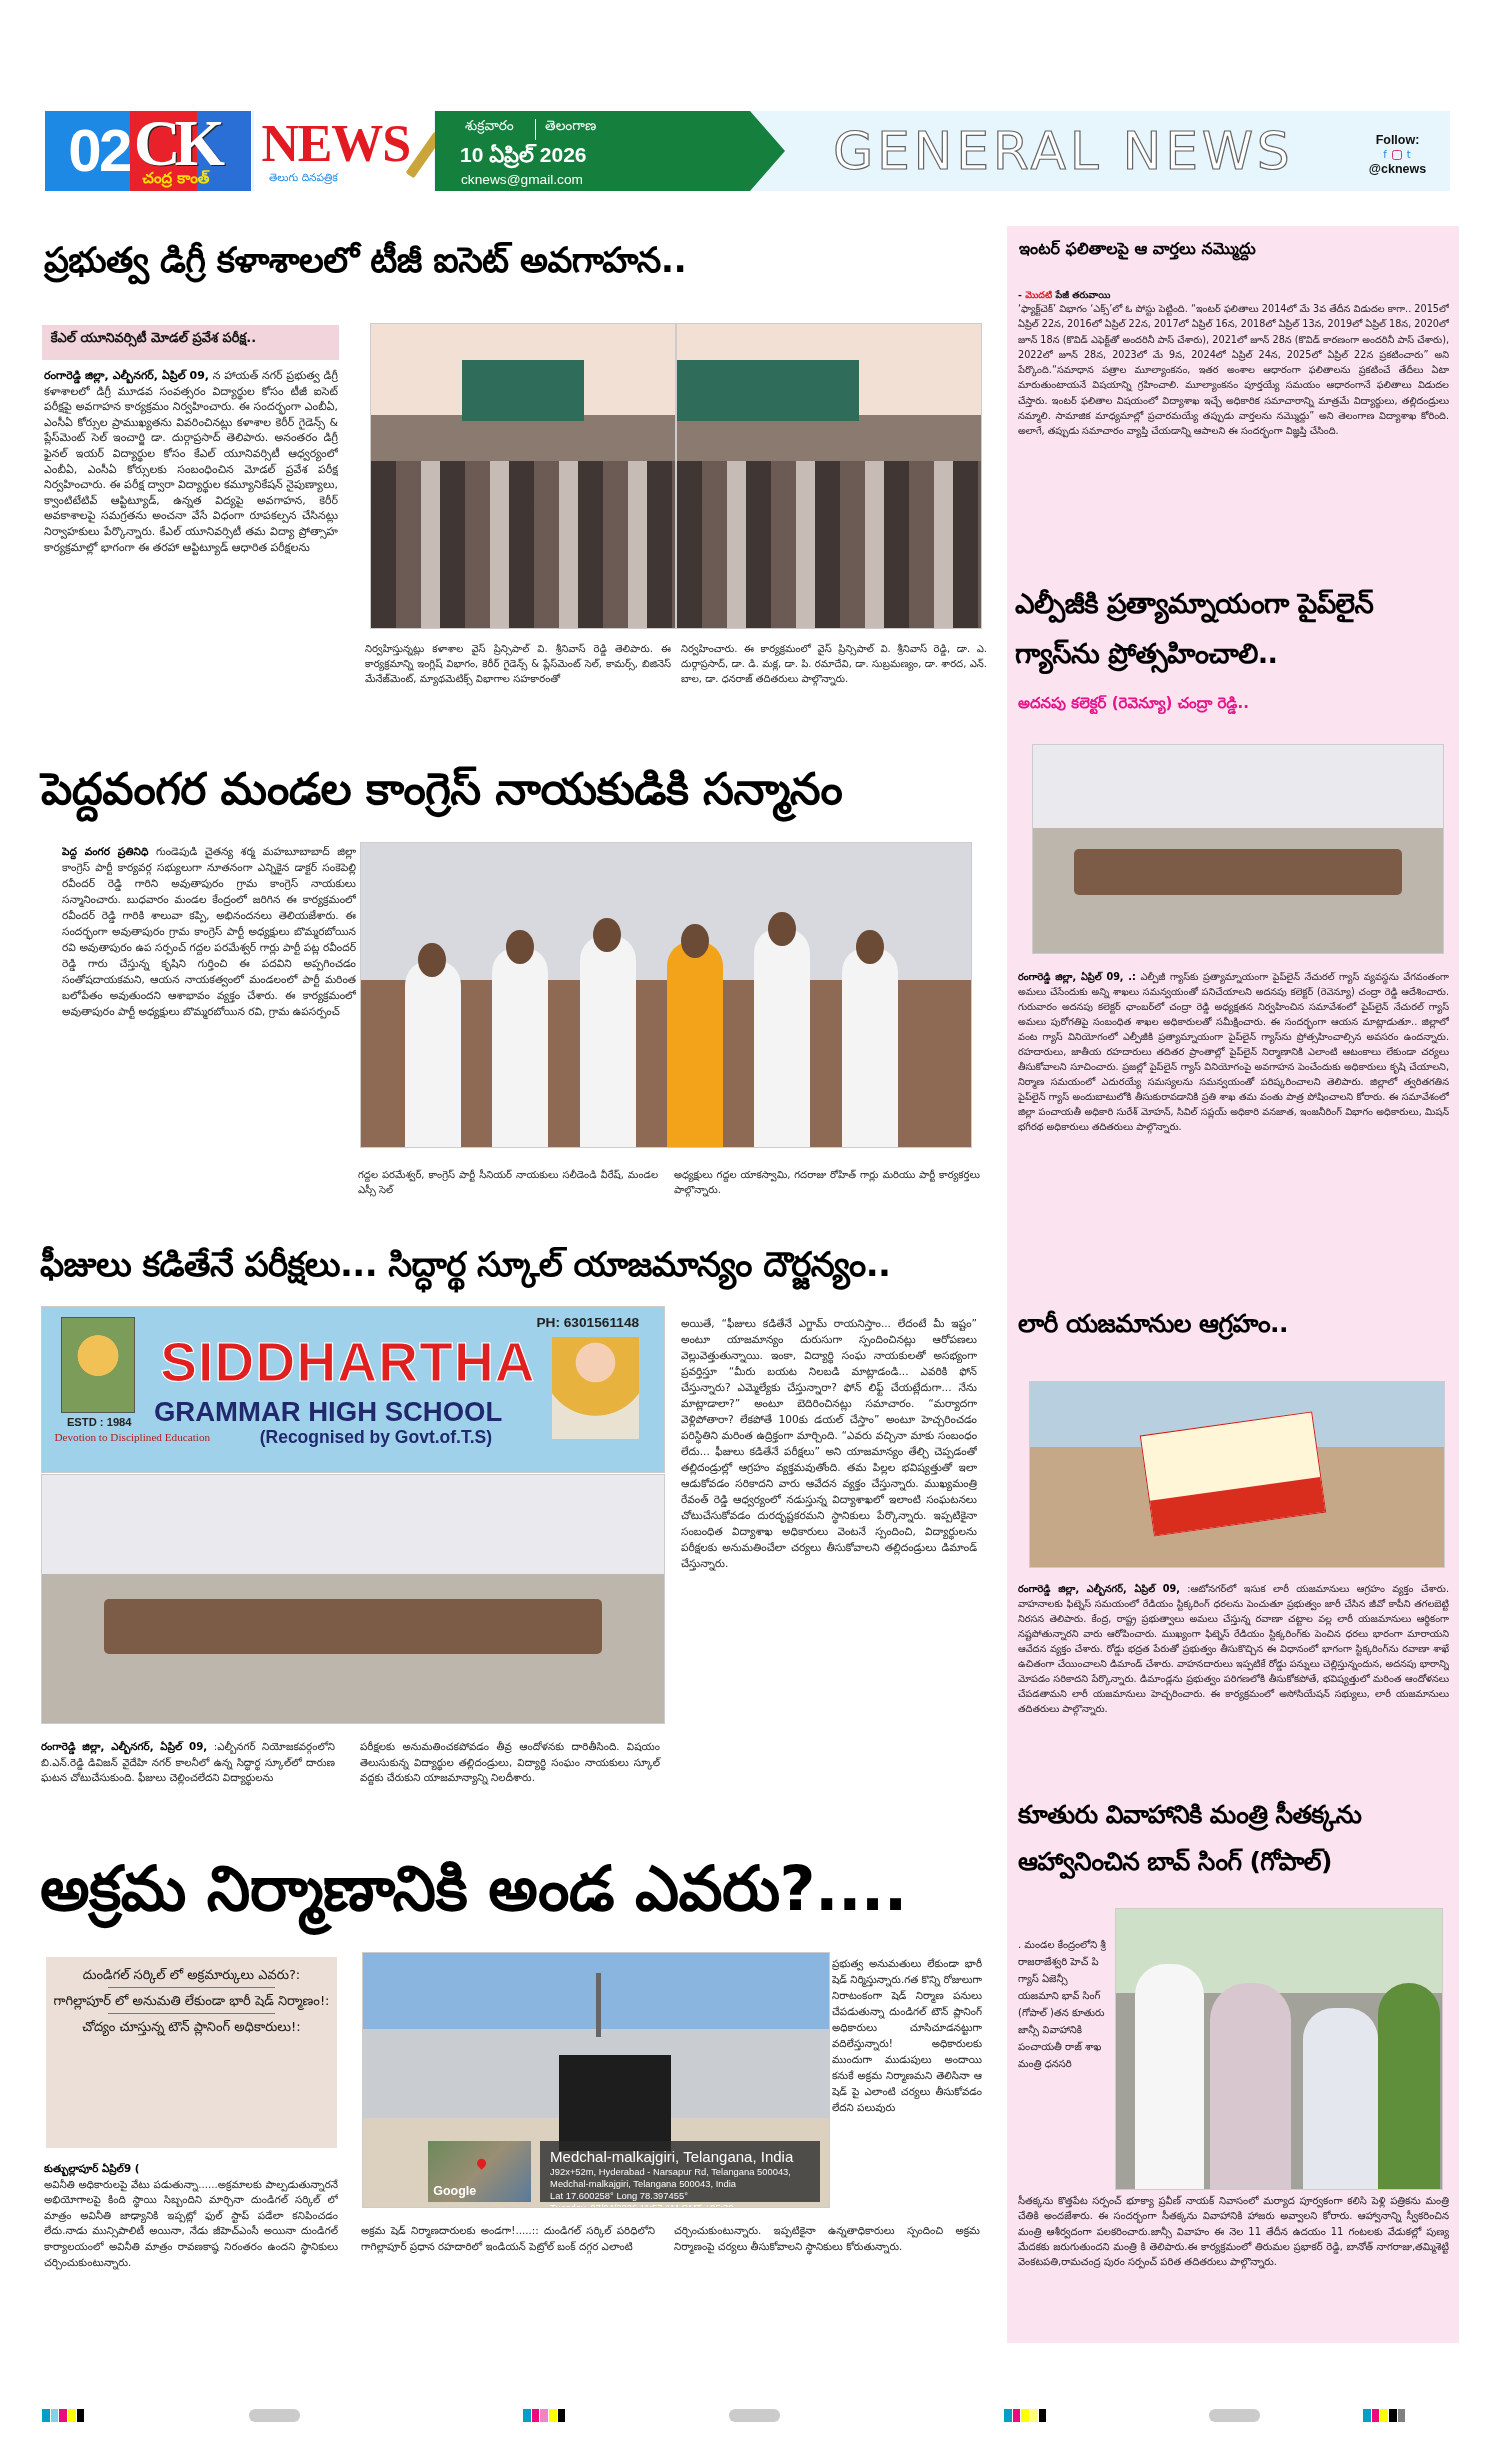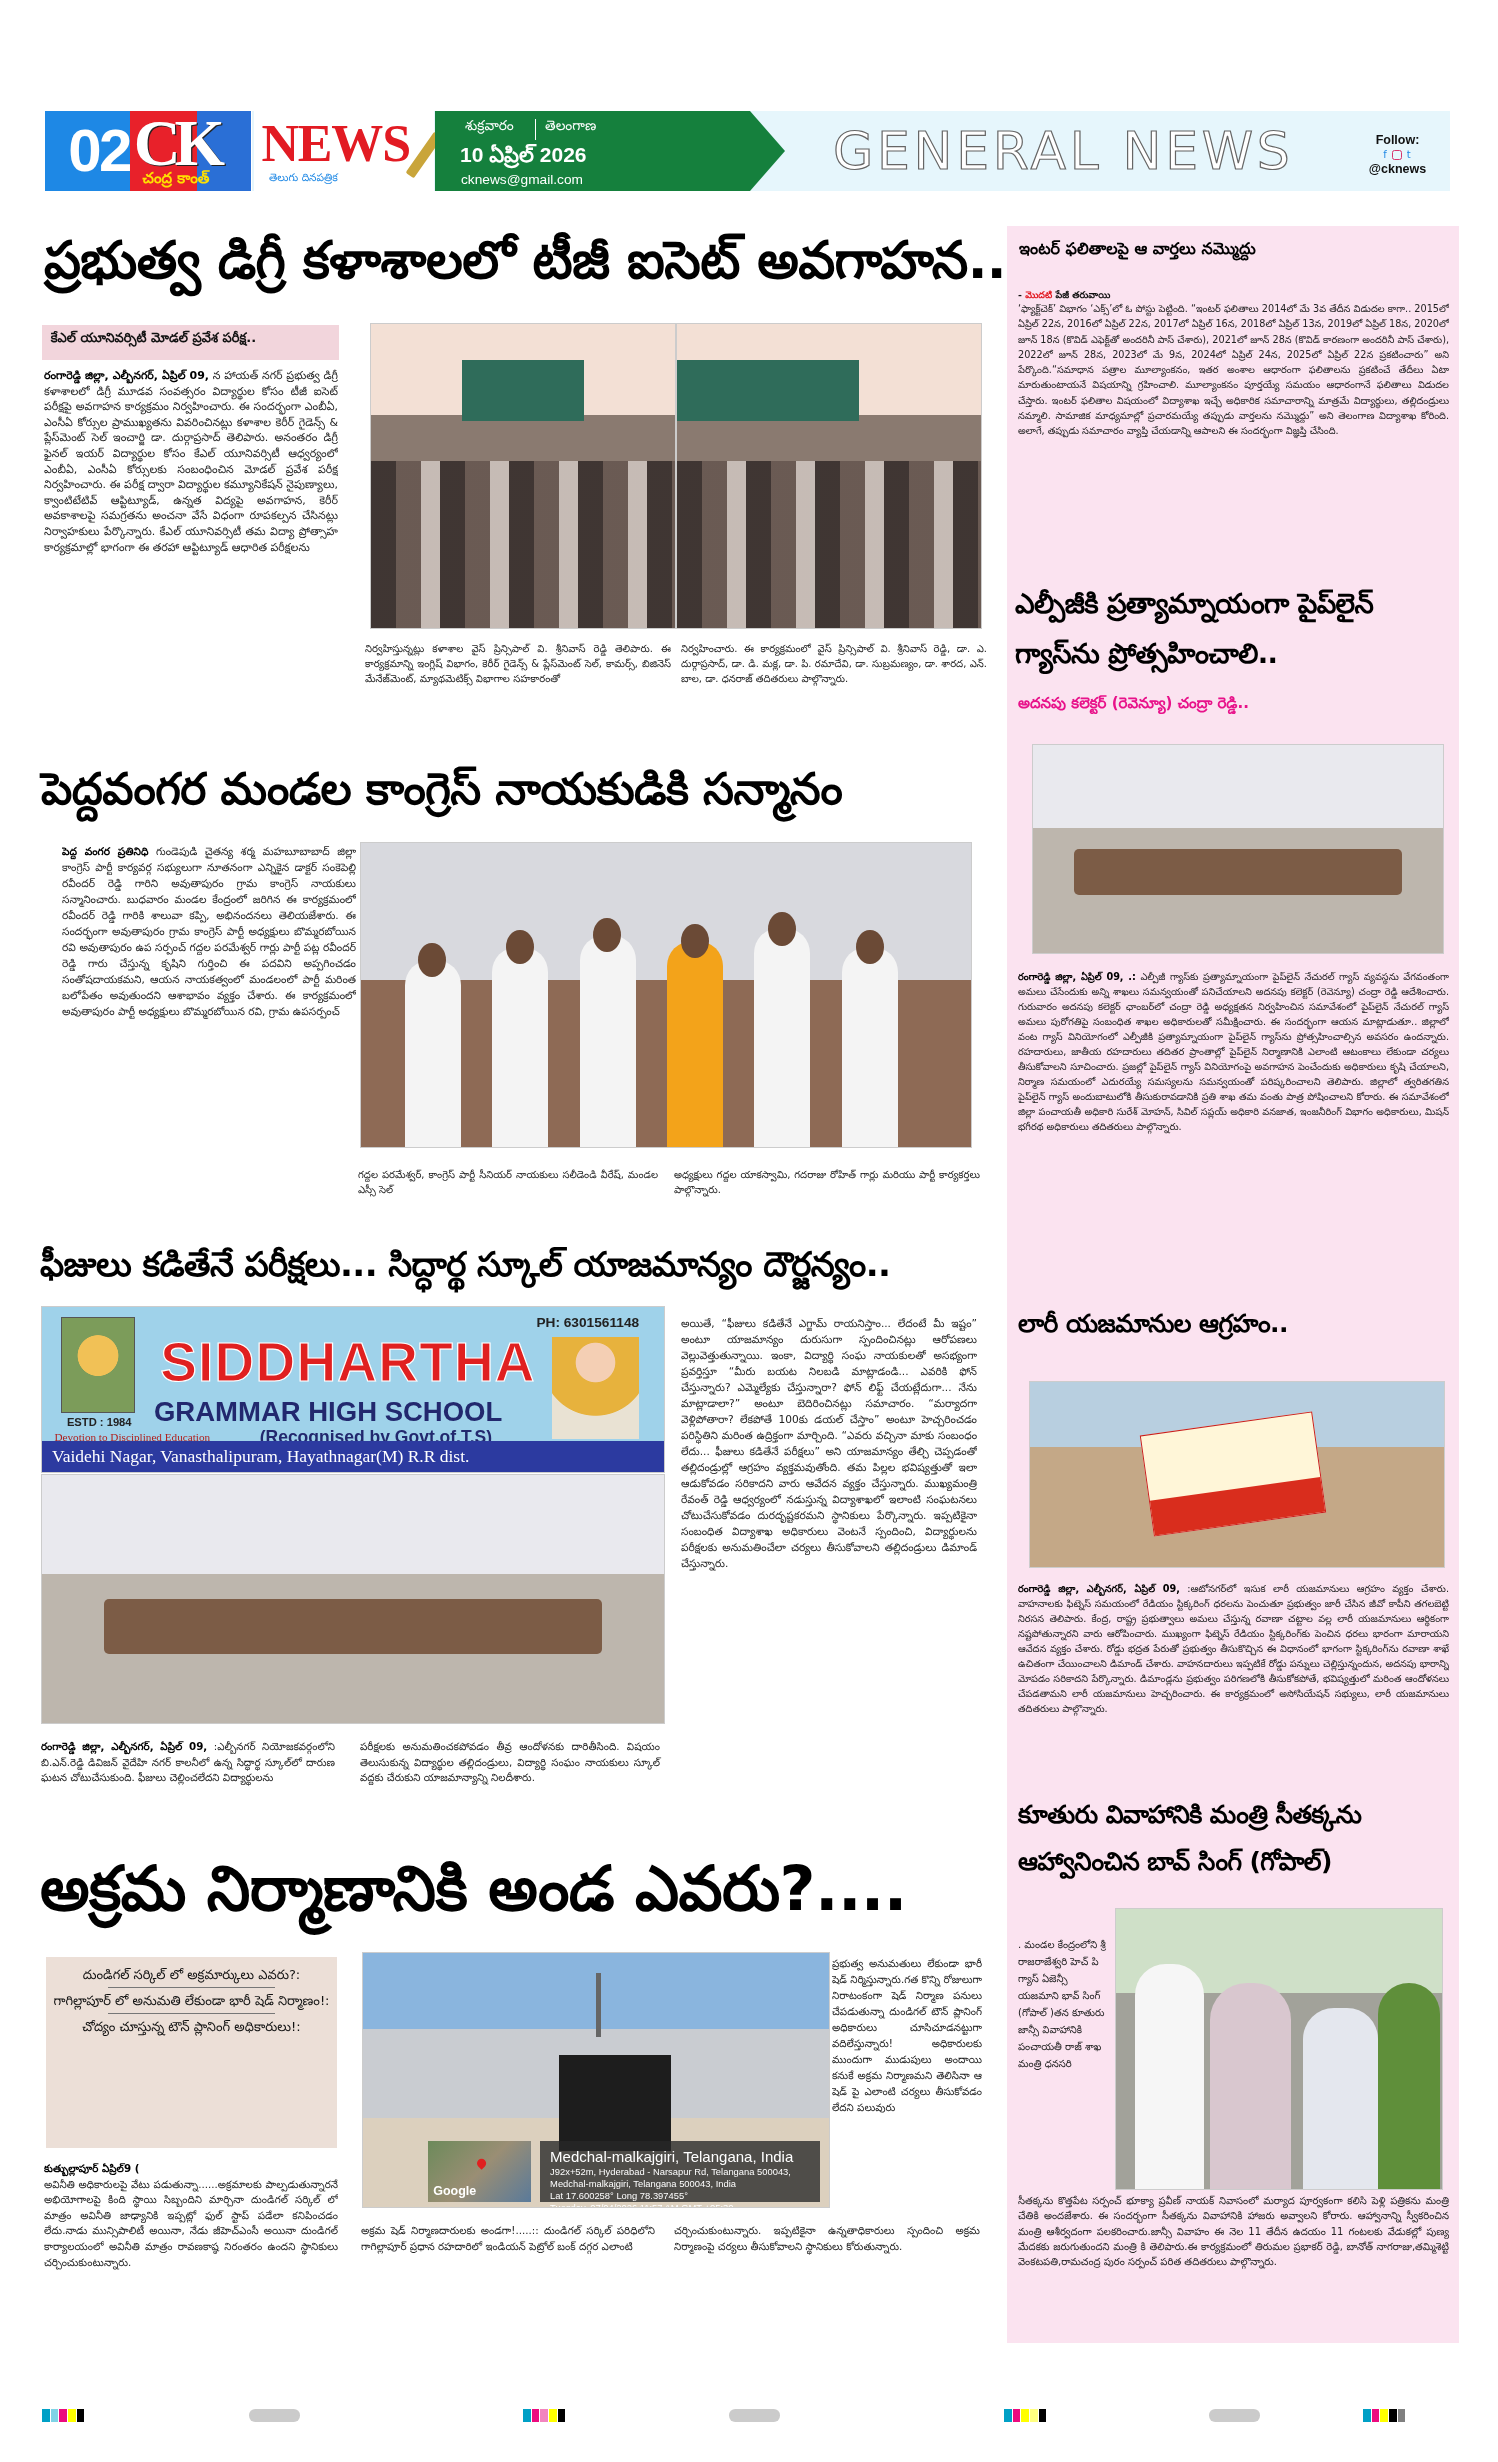--- a/index.html
+++ b/index.html
@@ -120,21 +120,21 @@
     <div class="lbl">Follow:</div>
     <div class="icons">
       <span>f</span>
       <span class="ig"></span>
       <span>t</span>
     </div>
     <div class="handle">@cknews</div>
   </div>
 </div>
 
-<div class="headline" style="left:44px; top:232px; font-size:52px; line-height:56px;">ప్రభుత్వ డిగ్రీ కళాశాలలో టీజీ ఐసెట్ అవగాహన..</div>
+<div class="headline" style="left:44px; top:232px; font-size:35px; line-height:56px;">ప్రభుత్వ డిగ్రీ కళాశాలలో టీజీ ఐసెట్ అవగాహన..</div>
 <div class="subhead-box" style="left:42px; top:325px; width:297px; height:35px;">కేఎల్ యూనివర్సిటీ మోడల్ ప్రవేశ పరీక్ష..</div>
 <div class="body-txt" style="left:44px; top:368px; width:294px; height:262px; overflow:hidden;">
   <b>రంగారెడ్డి జిల్లా, ఎల్బీనగర్, ఏప్రిల్ 09,</b>
   <span>న హాయత్ నగర్ ప్రభుత్వ డిగ్రీ కళాశాలలో డిగ్రీ మూడవ సంవత్సరం విద్యార్థుల కోసం టీజీ ఐసెట్ పరీక్షపై అవగాహన కార్యక్రమం నిర్వహించారు. ఈ సందర్భంగా ఎంబీఏ, ఎంసీఏ కోర్సుల ప్రాముఖ్యతను వివరించినట్లు కళాశాల కెరీర్ గైడెన్స్ &amp; ప్లేస్‌మెంట్ సెల్ ఇంచార్జి డా. దుర్గాప్రసాద్ తెలిపారు. అనంతరం డిగ్రీ ఫైనల్ ఇయర్ విద్యార్థుల కోసం కేఎల్ యూనివర్సిటీ ఆధ్వర్యంలో ఎంబీఏ, ఎంసీఏ కోర్సులకు సంబంధించిన మోడల్ ప్రవేశ పరీక్ష నిర్వహించారు. ఈ పరీక్ష ద్వారా విద్యార్థుల కమ్యూనికేషన్ నైపుణ్యాలు, క్వాంటిటేటివ్ ఆప్టిట్యూడ్, ఉన్నత విద్యపై అవగాహన, కెరీర్ అవకాశాలపై సమగ్రతను అంచనా వేసే విధంగా రూపకల్పన చేసినట్లు నిర్వాహకులు పేర్కొన్నారు. కేఎల్ యూనివర్సిటీ తమ విద్యా ప్రోత్సాహ కార్యక్రమాల్లో భాగంగా ఈ తరహా ఆప్టిట్యూడ్ ఆధారిత పరీక్షలను</span>
 </div>
 <div class="photo ph-class" style="left:370px; top:323px; width:306px; height:306px;">
   <div class="board"></div>
   <div class="people"></div>
 </div>
 <div class="photo ph-class" style="left:676px; top:323px; width:306px; height:306px;">
@@ -170,21 +170,20 @@
 <div class="headline" style="left:40px; top:1236px; font-size:34px; line-height:56px;">ఫీజులు కడితేనే పరీక్షలు... సిద్ధార్థ స్కూల్ యాజమాన్యం దౌర్జన్యం..</div>
 <div class="photo school-sign" style="left:41px; top:1306px; width:624px; height:167px;">
   <div class="buddha"></div>
   <div class="txt-ph">PH: 6301561148</div>
   <div class="txt-red">SIDDHARTHA</div>
   <div class="txt-blue">GRAMMAR HIGH SCHOOL</div>
   <div class="txt-est">ESTD : 1984</div>
   <div class="txt-dev">Devotion to Disciplined Education</div>
   <div class="txt-rec">(Recognised by Govt.of.T.S)</div>
   <div class="girl"></div>
-  <div class="addr">Vaidehi Nagar, Vanasthalipuram, Hayathnagar(M) R.R dist.</div>
 </div>
 <div class="photo ph-office" style="left:41px; top:1474px; width:624px; height:250px;">
   <div class="table"></div>
 </div>
 <div class="body-txt" style="left:41px; top:1739px; width:294px; height:69px; font-size:10.3px; line-height:15.6px;">
   <b>రంగారెడ్డి జిల్లా, ఎల్బీనగర్, ఏప్రిల్ 09,</b>
   <span>:ఎల్బీనగర్ నియోజకవర్గంలోని బి.ఎన్.రెడ్డి డివిజన్ వైదేహి నగర్ కాలనీలో ఉన్న సిద్ధార్థ స్కూల్‌లో దారుణ ఘటన చోటుచేసుకుంది. ఫీజులు చెల్లించలేదని విద్యార్థులను</span>
 </div>
 <div class="body-txt" style="left:360px; top:1739px; width:300px; height:69px; font-size:10.3px; line-height:15.6px;">పరీక్షలకు అనుమతించకపోవడం తీవ్ర ఆందోళనకు దారితీసింది. విషయం తెలుసుకున్న విద్యార్థుల తల్లిదండ్రులు, విద్యార్థి సంఘం నాయకులు స్కూల్ వద్దకు చేరుకుని యాజమాన్యాన్ని నిలదీశారు.</div>
 <div class="body-txt" style="left:681px; top:1315px; width:296px; height:493px; overflow:hidden; font-size:10.6px; line-height:16px;">అయితే, “ఫీజులు కడితేనే ఎగ్జామ్ రాయనిస్తాం... లేదంటే మీ ఇష్టం” అంటూ యాజమాన్యం దురుసుగా స్పందించినట్లు ఆరోపణలు వెల్లువెత్తుతున్నాయి. ఇంకా, విద్యార్థి సంఘ నాయకులతో అసభ్యంగా ప్రవర్తిస్తూ “మీరు బయట నిలబడి మాట్లాడండి... ఎవరికి ఫోన్ చేస్తున్నారు? ఎమ్మెల్యేకు చేస్తున్నారా? ఫోన్ లిఫ్ట్ చేయట్లేదుగా... నేను మాట్లాడాలా?” అంటూ బెదిరించినట్లు సమాచారం. “మర్యాదగా వెళ్లిపోతారా? లేకపోతే 100కు డయల్ చేస్తాం” అంటూ హెచ్చరించడం పరిస్థితిని మరింత ఉద్రిక్తంగా మార్చింది. “ఎవరు వచ్చినా మాకు సంబంధం లేదు... ఫీజులు కడితేనే పరీక్షలు” అని యాజమాన్యం తేల్చి చెప్పడంతో తల్లిదండ్రుల్లో ఆగ్రహం వ్యక్తమవుతోంది. తమ పిల్లల భవిష్యత్తుతో ఇలా ఆడుకోవడం సరికాదని వారు ఆవేదన వ్యక్తం చేస్తున్నారు. ముఖ్యమంత్రి రేవంత్ రెడ్డి ఆధ్వర్యంలో నడుస్తున్న విద్యాశాఖలో ఇలాంటి సంఘటనలు చోటుచేసుకోవడం దురదృష్టకరమని స్థానికులు పేర్కొన్నారు. ఇప్పటికైనా సంబంధిత విద్యాశాఖ అధికారులు వెంటనే స్పందించి, విద్యార్థులను పరీక్షలకు అనుమతించేలా చర్యలు తీసుకోవాలని తల్లిదండ్రులు డిమాండ్ చేస్తున్నారు.</div>

